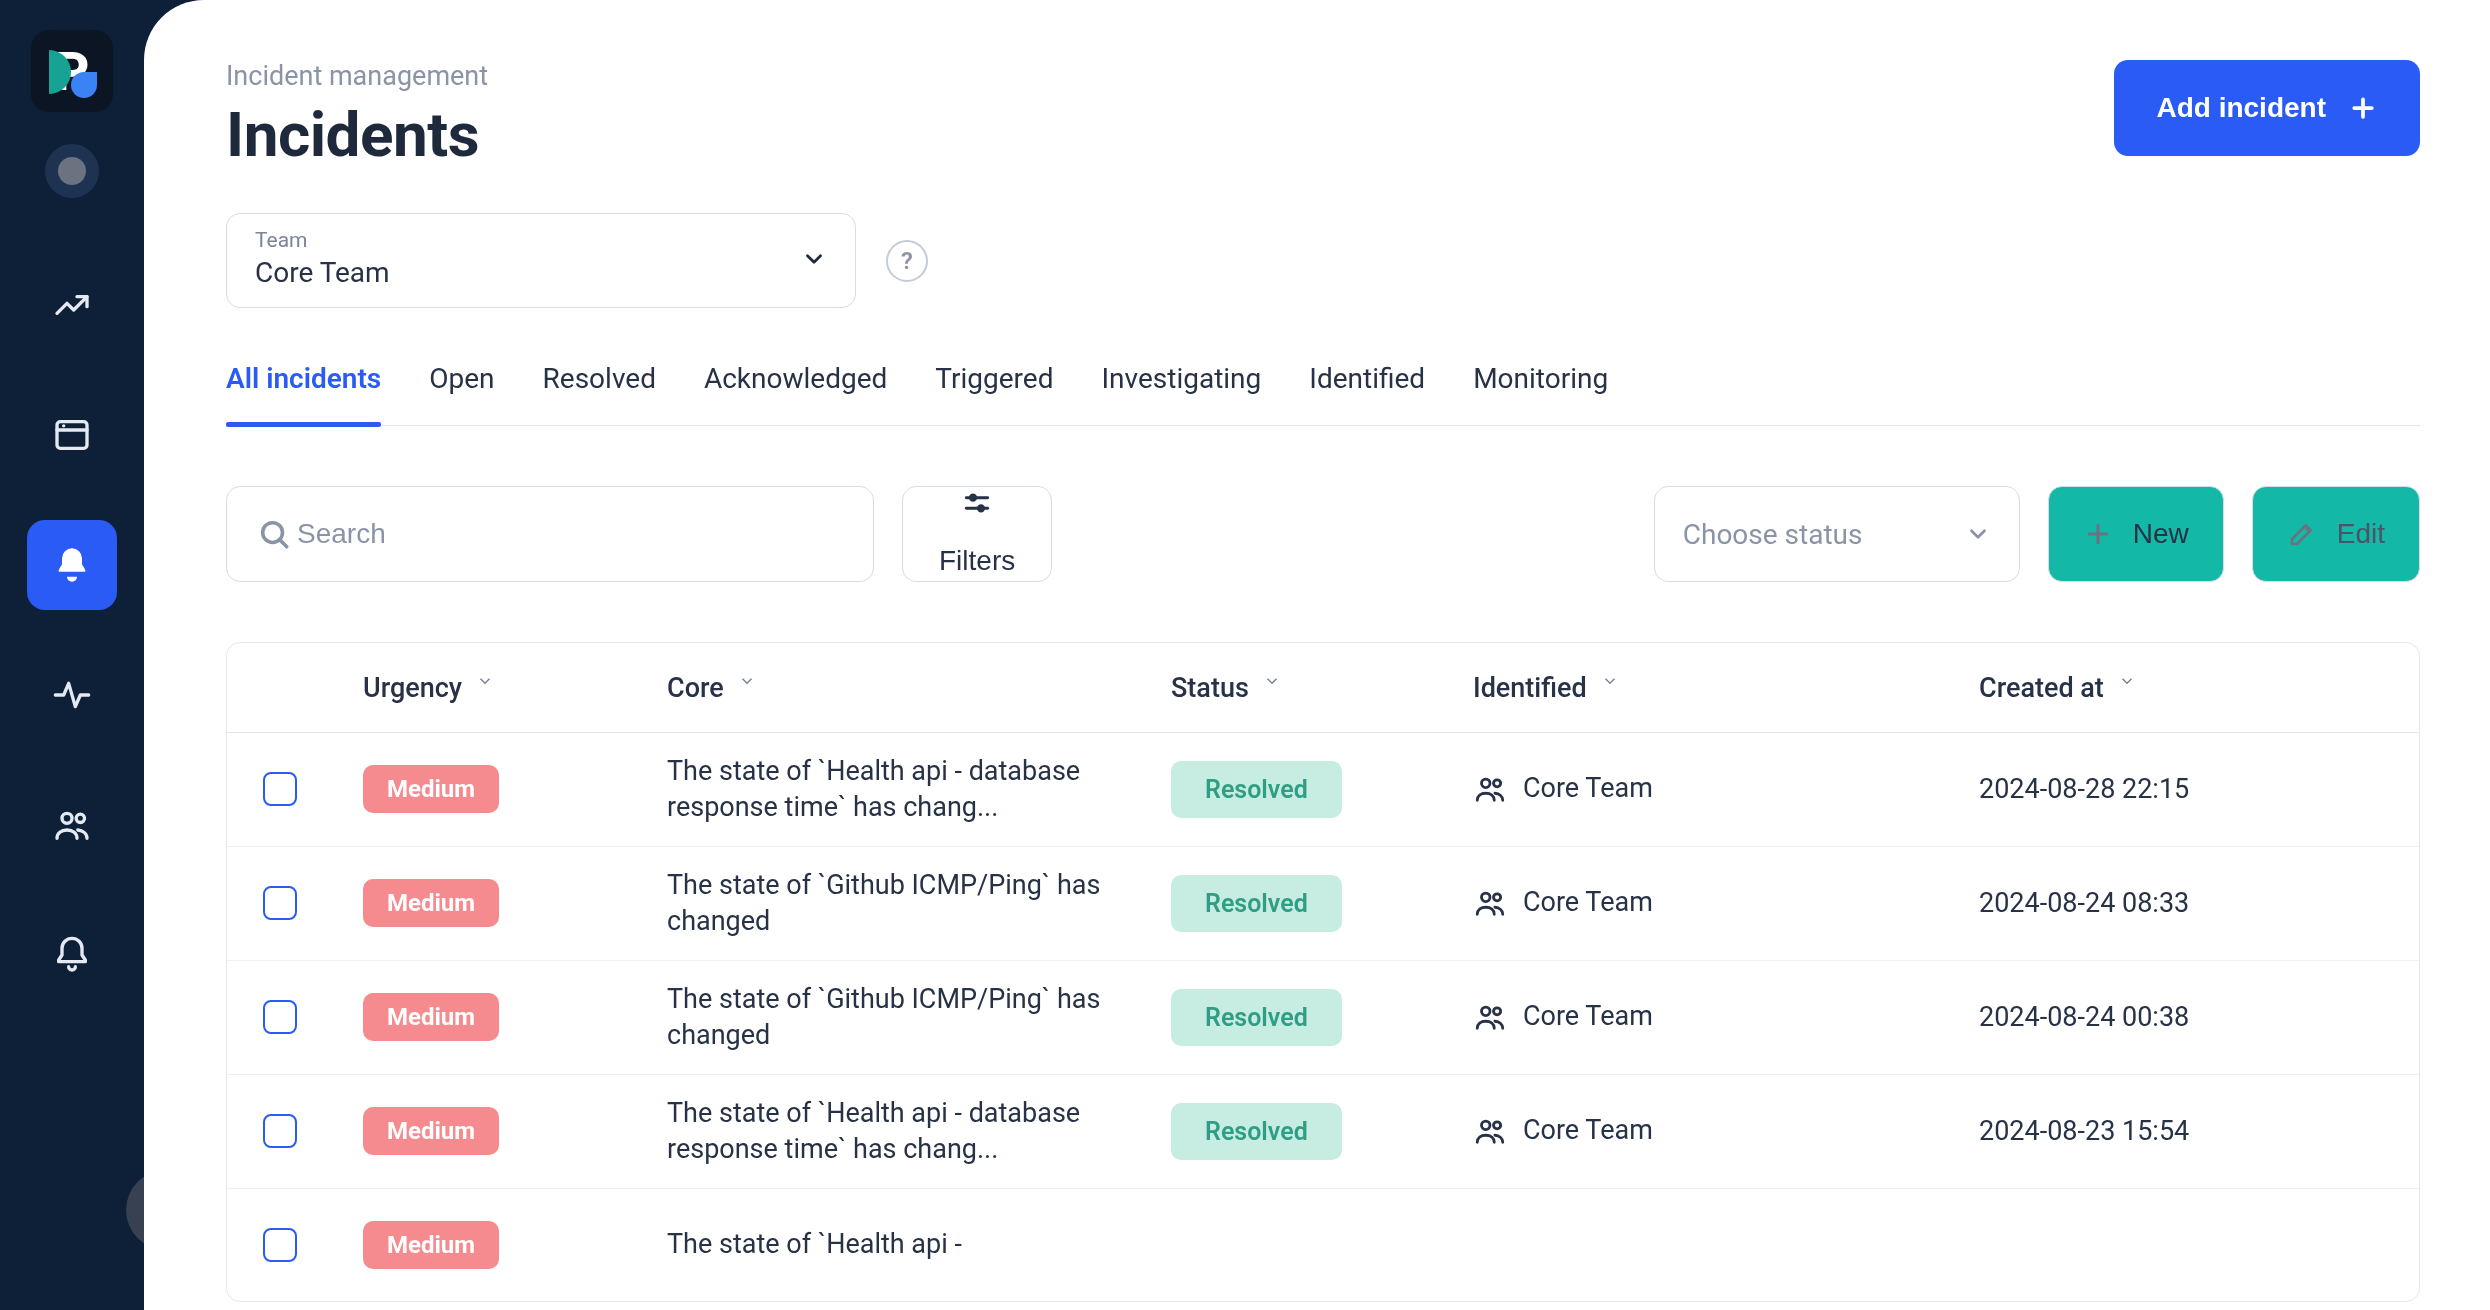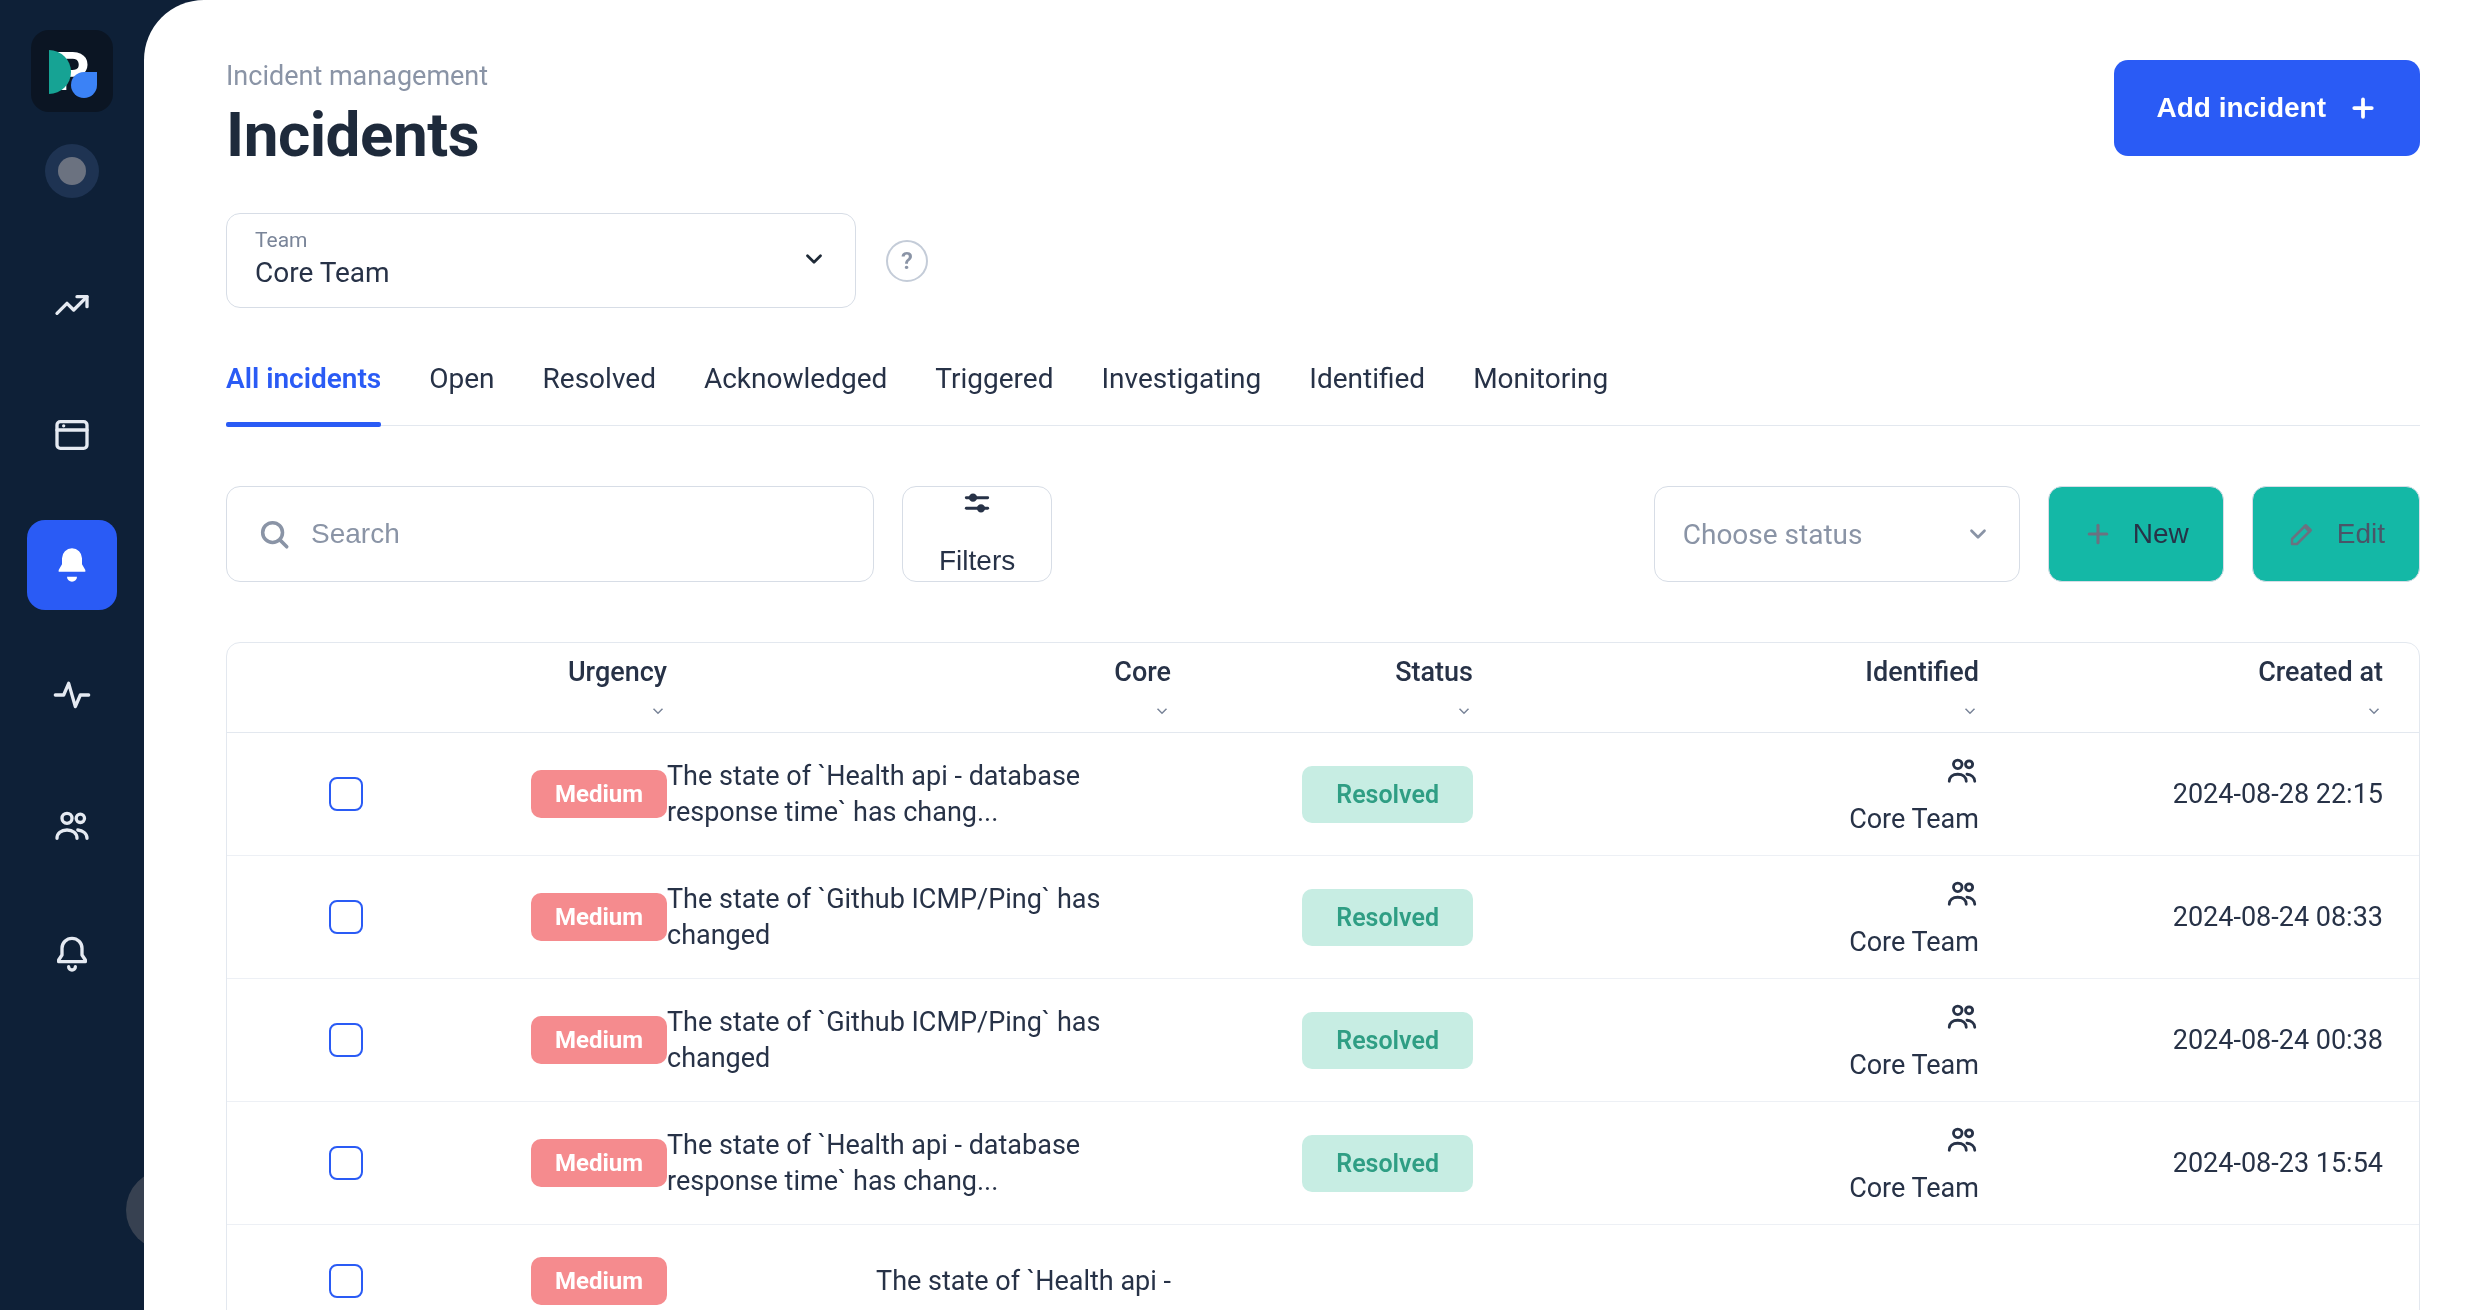--- a/index.html
+++ b/index.html
@@ -160,21 +160,21 @@
     height: 5px; background: #2a5bf5; border-radius: 2px;
   }
 
   .toolbar {
     display: flex; align-items: center; gap: 28px;
     margin-top: 60px; margin-bottom: 60px;
   }
   .search-box {
     width: 648px; height: 96px;
     border: 1.5px solid #d7dde6; border-radius: 14px;
-    display: flex; align-items: center; padding: 0 30px; gap: 20px;
+    display: flex; align-items: center; padding: 0 30px; gap: 6px;
   }
   .search-box svg { width: 34px; height: 34px; color: #8a94a6; }
   .search-box input {
     flex: 1; border: none; outline: none;
     font-size: 28px; color: #273247; background: transparent;
   }
   .search-box input::placeholder { color: #8a94a6; }
   .filters-btn {
     height: 96px; padding: 0 36px;
     border: 1.5px solid #d7dde6; border-radius: 14px;
@@ -202,21 +202,21 @@
   .tool-btn.new span { color: #273247; }
 
   .table {
     border: 1.5px solid #e3e8ef; border-radius: 14px; overflow: hidden;
   }
   .thead {
     display: flex; align-items: center;
     height: 90px; padding: 0 36px;
     border-bottom: 1.5px solid #e3e8ef;
   }
-  .th, .td { display: flex; align-items: flex-end; flex-direction: column; }
+  .th, .td { display: flex; align-items: flex-start; }
   .th { font-size: 27px; color: #273247; font-weight: 500; gap: 14px; }
   .th svg.sort { width: 18px; height: 18px; color: #7a8599; }
   .col-check   { width: 100px; }
   .col-urgency { width: 304px; }
   .col-name    { width: 504px; }
   .col-status  { width: 302px; }
   .col-assign  { width: 506px; }
   .col-created { flex: 1; }
 
   .trow {

